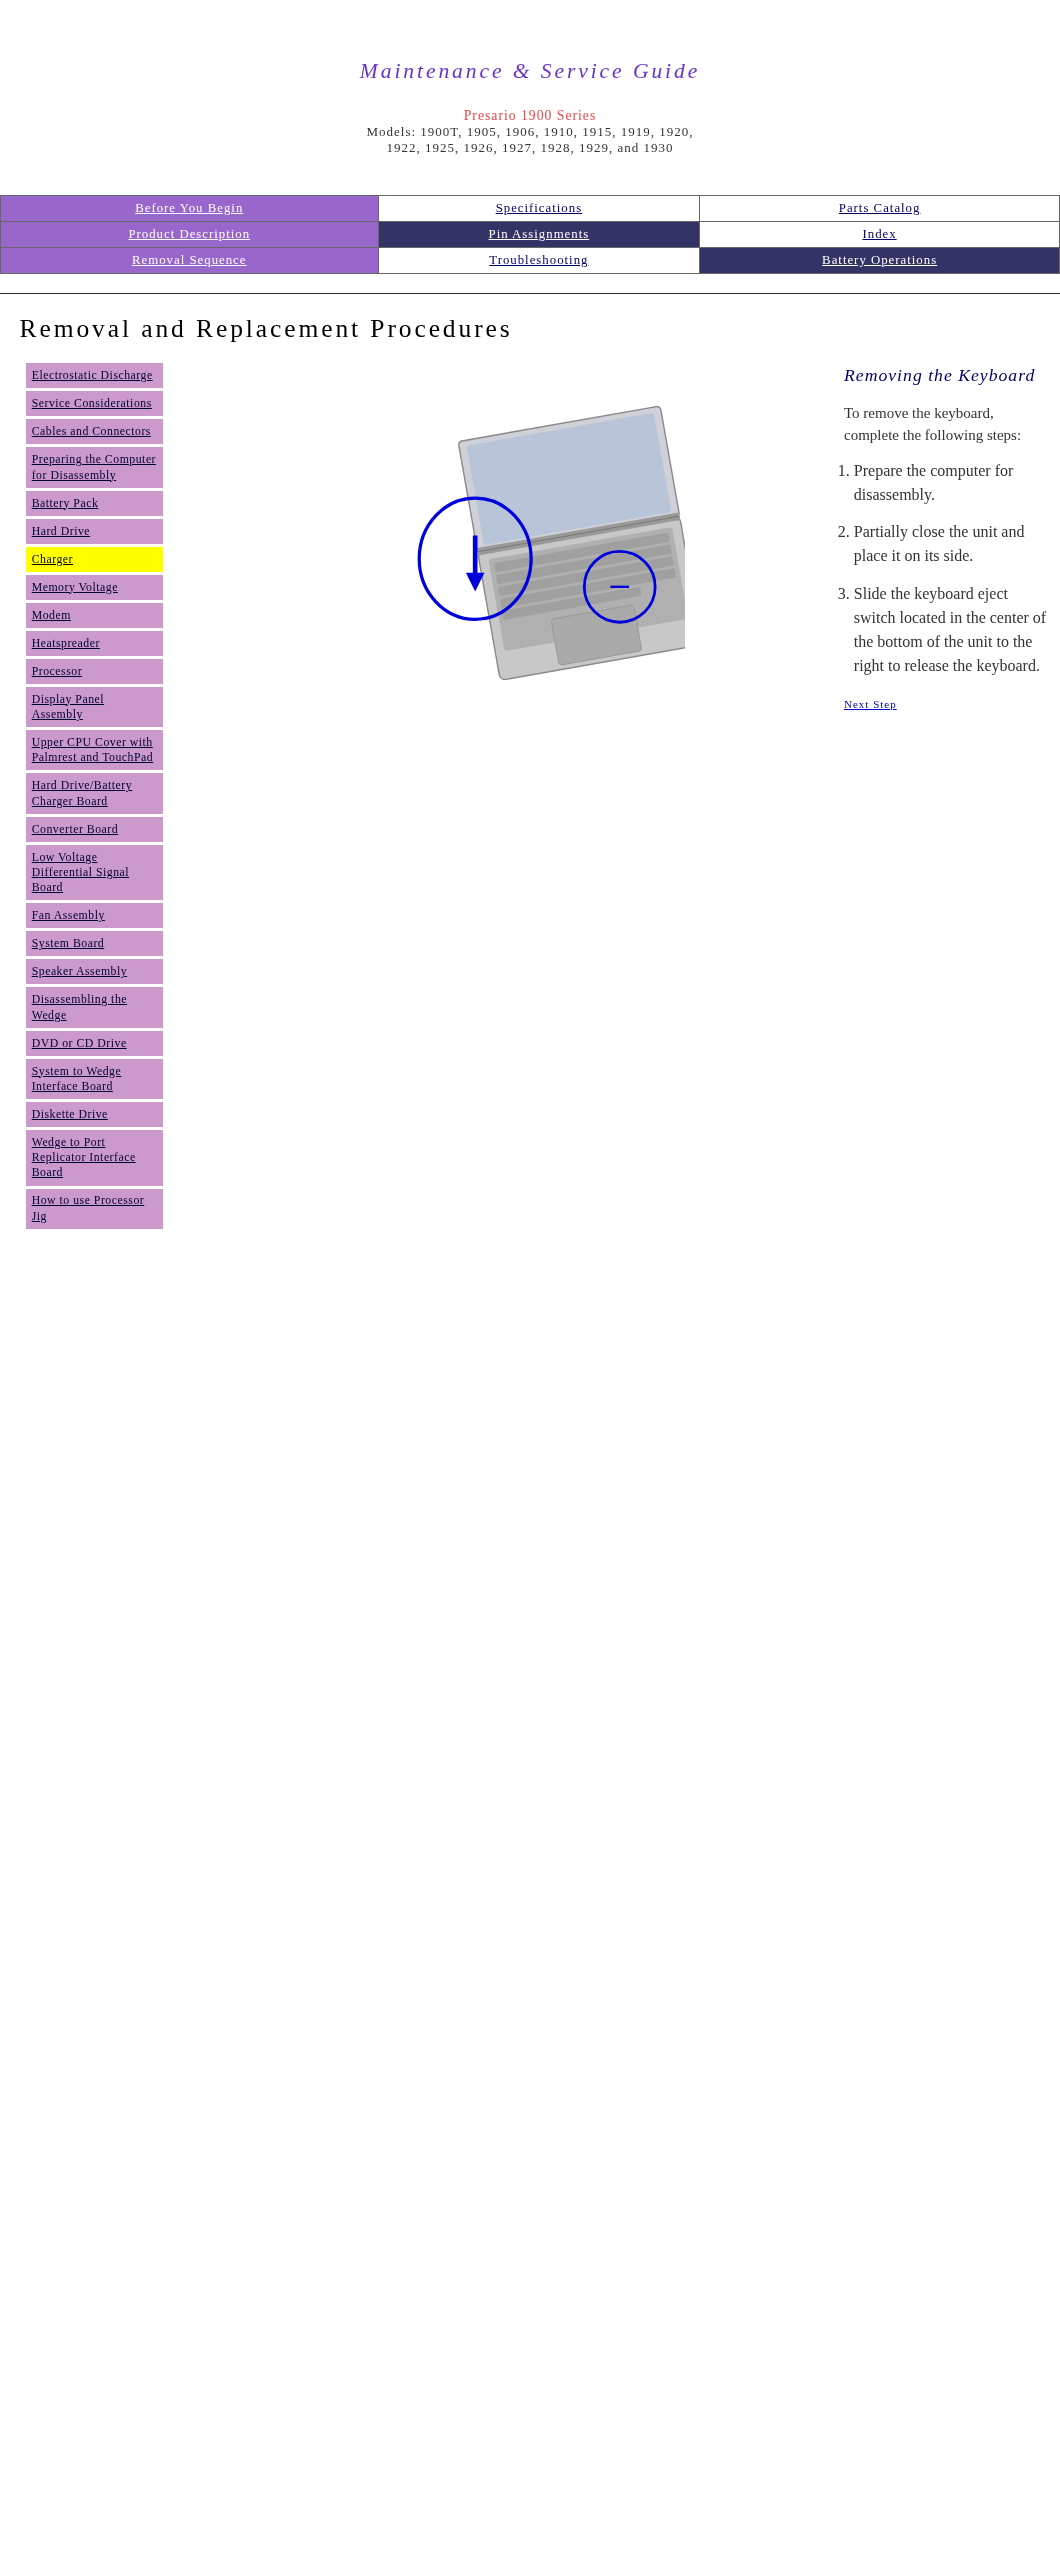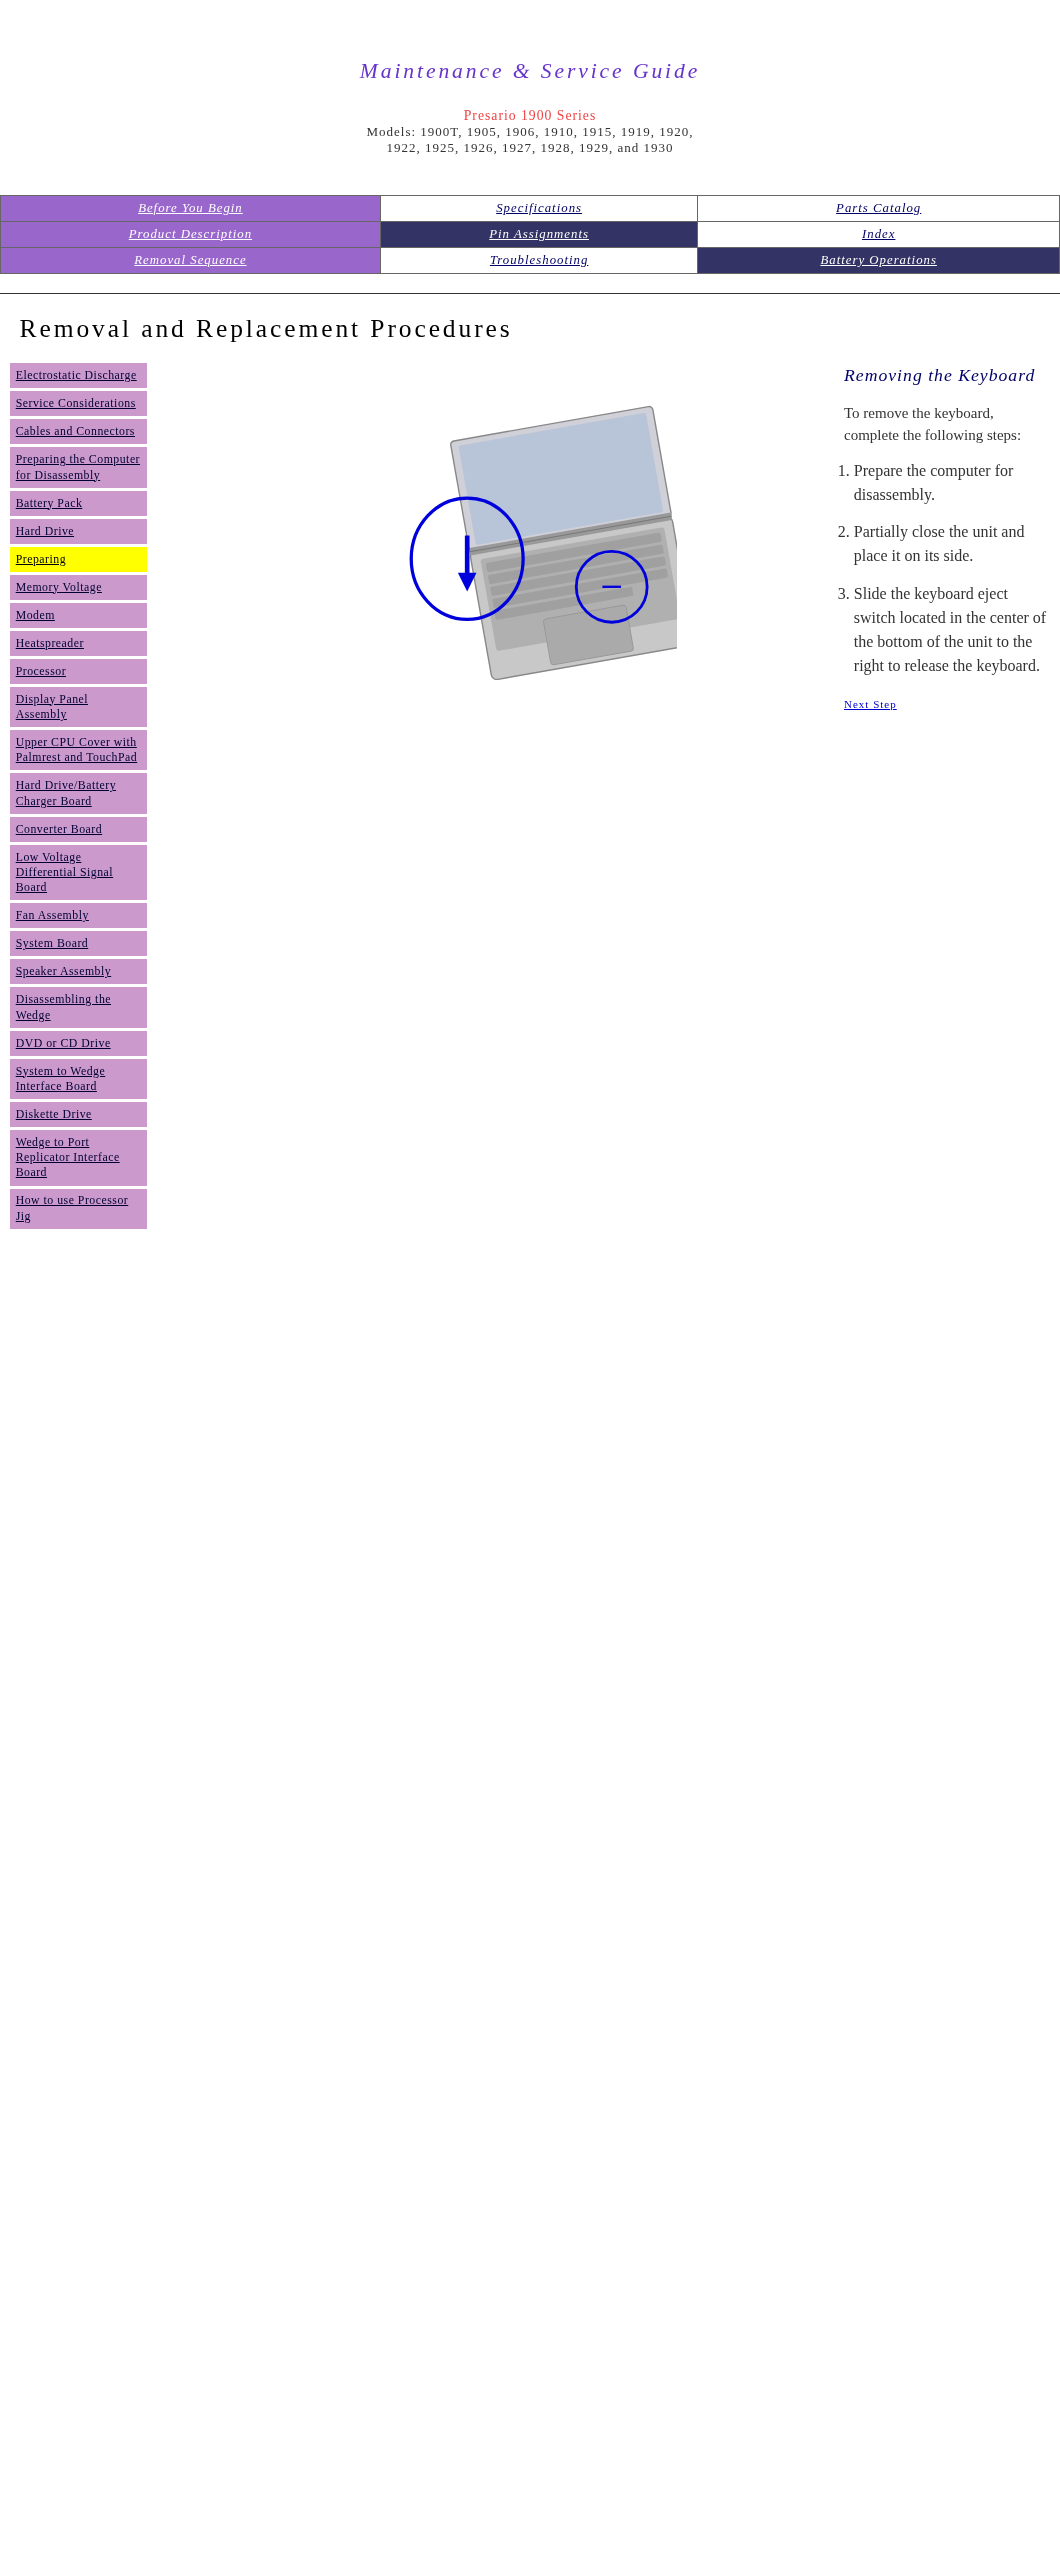--- a/index.html
+++ b/index.html
@@ -48,21 +48,20 @@
       border-collapse: collapse;
       margin-top: 19.6px;
     }
 
     .nav-table td {
       border: 1px solid #666666;
       text-align: center;
       padding: 4.9px 9.8px;
       font-size: 12.8px;
       letter-spacing: 1px;
-      font-style: italic;
     }
 
     .nav-table td.nav-purple {
       background-color: #9966cc;
       color: #ffffff;
     }
 
     .nav-table td.nav-purple a {
       color: #ffffff;
       text-decoration: underline;
@@ -98,20 +97,21 @@
       font-size: 25.5px;
       letter-spacing: 2.9px;
       color: #000000;
       padding: 9.8px 19.6px 19.6px 19.6px;
     }
 
     .main-content {
       display: flex;
       flex-direction: row;
       padding: 0 9.8px;
+      margin-left: 16px;
     }
 
     .sidebar {
       width: 137px;
       flex-shrink: 0;
     }
 
     .sidebar-item {
       background-color: #cc99cc;
       color: #000033;
@@ -227,21 +227,21 @@
 
 <div class="main-content">
 
   <div class="sidebar">
     <div class="sidebar-item">Electrostatic Discharge</div>
     <div class="sidebar-item">Service Considerations</div>
     <div class="sidebar-item">Cables and Connectors</div>
     <div class="sidebar-item">Preparing the Computer for Disassembly</div>
     <div class="sidebar-item">Battery Pack</div>
     <div class="sidebar-item">Hard Drive</div>
-    <div class="sidebar-item active">Preparing</div>
+    <div class="sidebar-item active">Charger</div>
     <div class="sidebar-item">Memory Voltage</div>
     <div class="sidebar-item">Modem</div>
     <div class="sidebar-item">Heatspreader</div>
     <div class="sidebar-item">Processor</div>
     <div class="sidebar-item">Display Panel Assembly</div>
     <div class="sidebar-item">Upper CPU Cover with Palmrest and TouchPad</div>
     <div class="sidebar-item">Hard Drive/Battery Charger Board</div>
     <div class="sidebar-item">Converter Board</div>
     <div class="sidebar-item">Low Voltage Differential Signal Board</div>
     <div class="sidebar-item">Fan Assembly</div>

